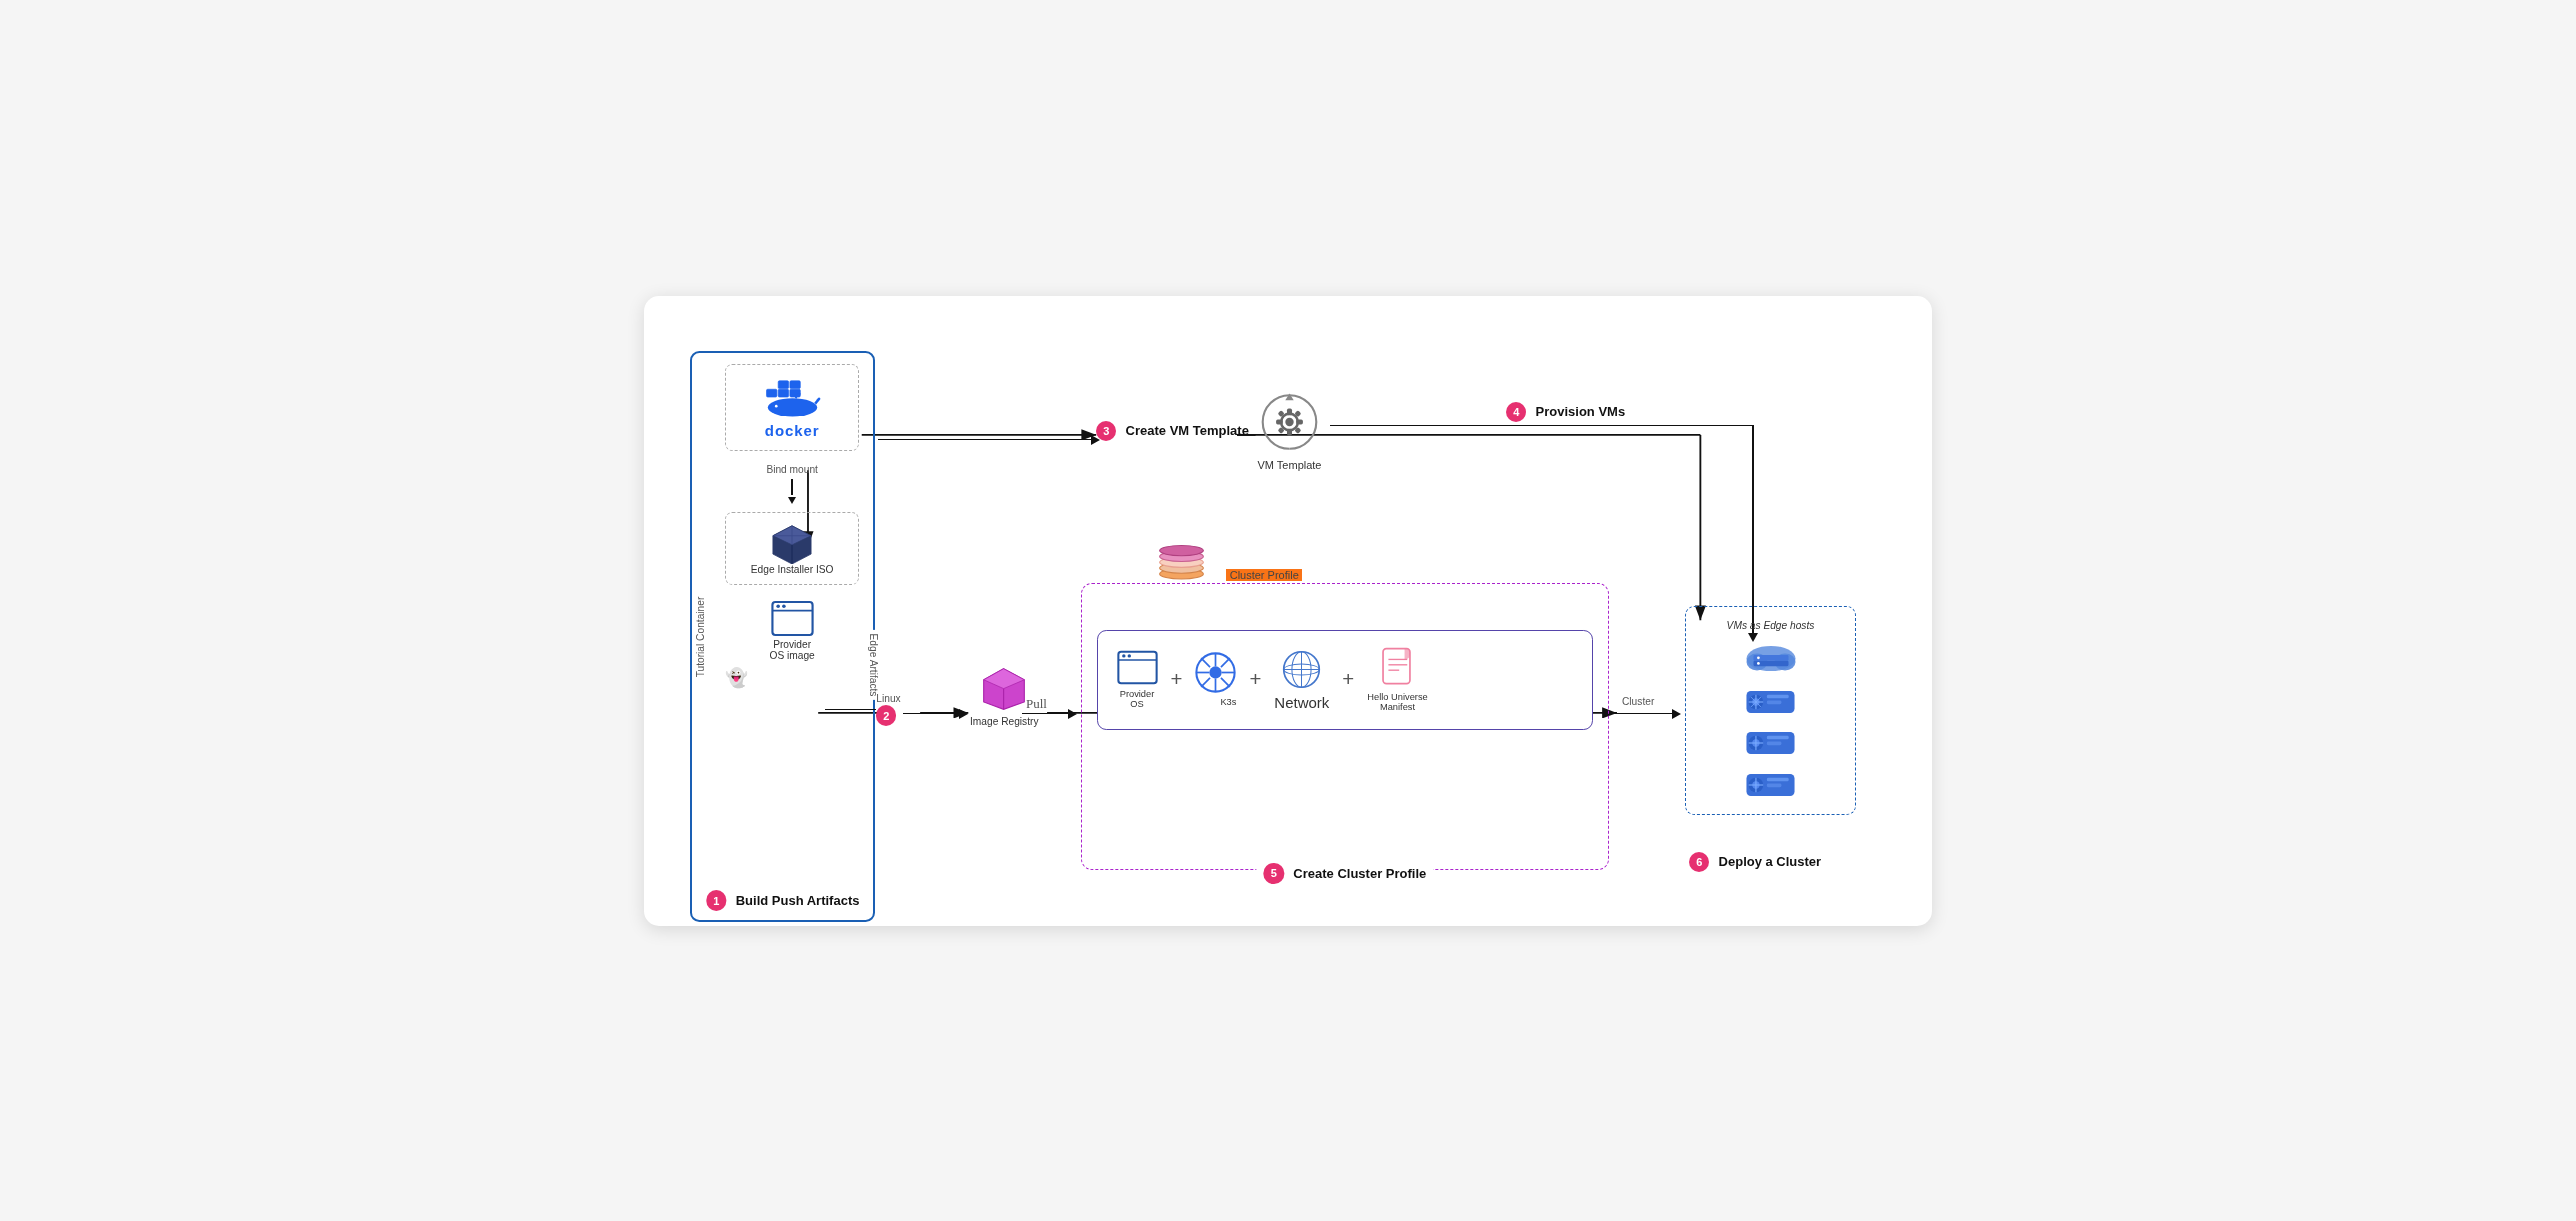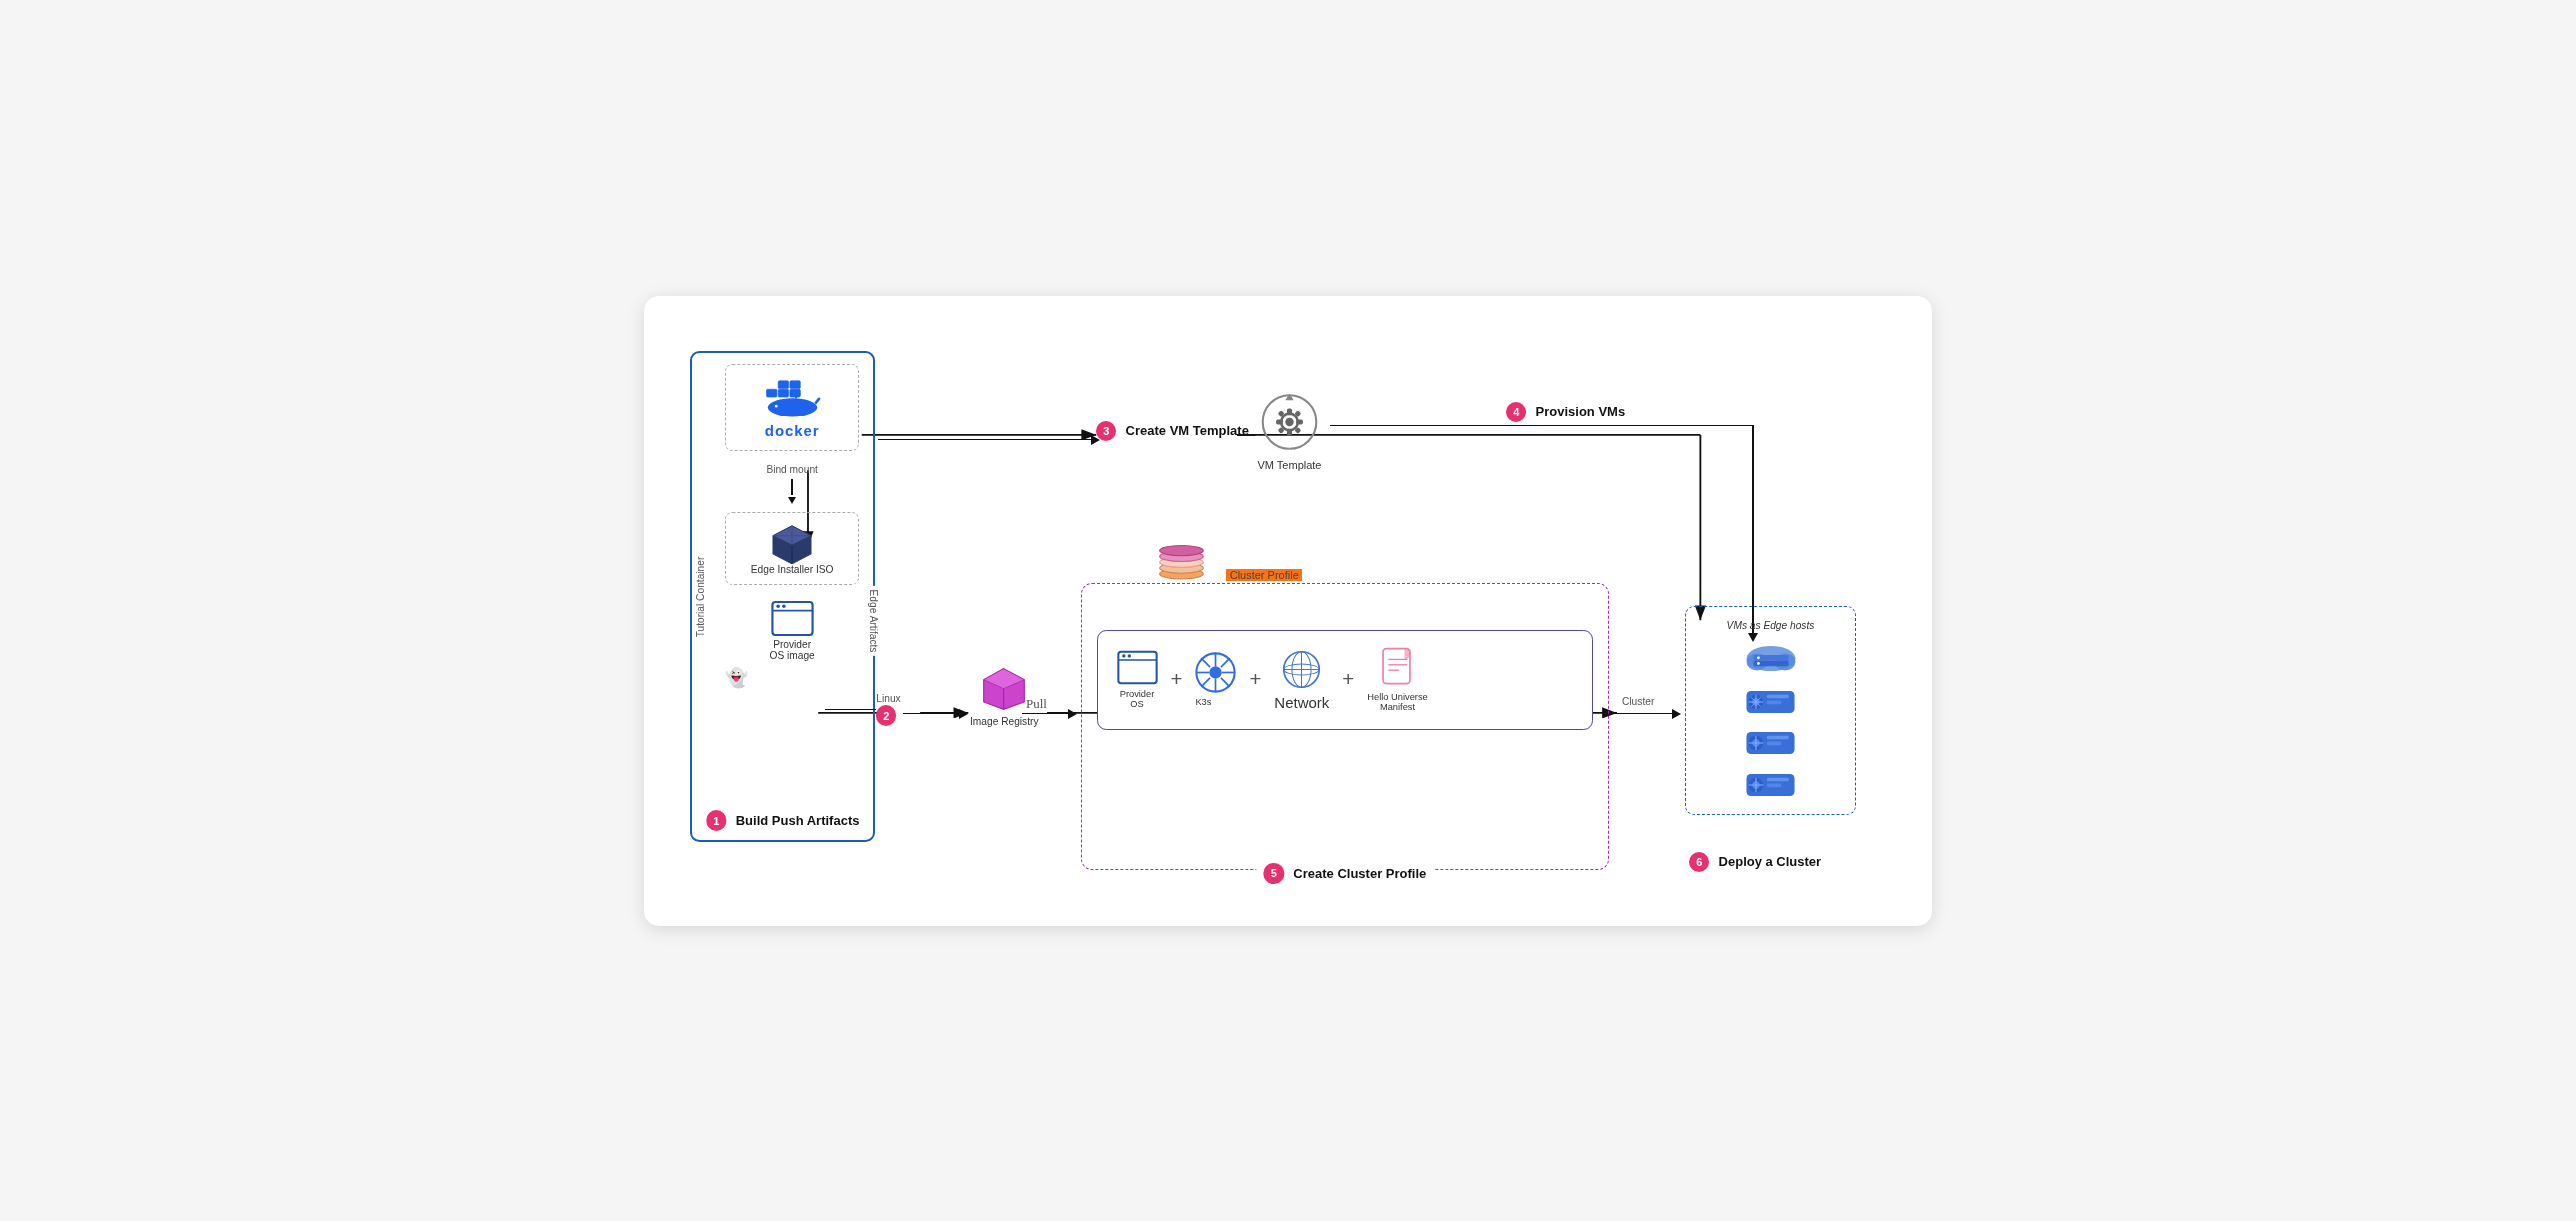--- a/index.html
+++ b/index.html
@@ -100,21 +100,21 @@
       <defs>
         <marker id="arrowhead" markerWidth="8" markerHeight="6" refX="8" refY="3" orient="auto">
           <polygon points="0 0, 8 3, 0 6" fill="#111"></polygon>
         </marker>
       </defs>
     </svg>
 
     <div style="
       position: absolute; left: 9.3px; top: 18.5px;
       border: 2.3px solid #1a5fb4; border-radius: 9.3px;
-      width: 185px; height: 491px;
+      width: 185px; height: 571px;
       display: flex; flex-direction: column; align-items: center;
       padding: 11px 9.3px 37px 28px;
     ">
 
       <div style="
         position: absolute; left: -35px; top: 50%; transform: translateY(-50%) rotate(-90deg);
         font-size: 10.2px; color: #555; white-space: nowrap; background: white; padding: 0 3.7px;
       ">
         <span>Tutorial Container</span>
       </div>
@@ -357,21 +357,21 @@
           <svg width="41" height="35" viewBox="0 0 60 50">
             <rect x="2" y="2" width="56" height="46" rx="4" fill="none" stroke="#2255a4" stroke-width="3"></rect>
             <line x1="2" y1="14" x2="58" y2="14" stroke="#2255a4" stroke-width="2.5"></line>
             <circle cx="10" cy="8" r="2.5" fill="#2255a4"></circle>
             <circle cx="18" cy="8" r="2.5" fill="#2255a4"></circle>
           </svg>
           <span style="font-size:9.3px;color:#333;text-align:center;">Provider<br>OS</span>
         </div>
         <span class="plus-sign">+</span>
 
-        <div style="display:flex;flex-direction:column;align-items:flex-start;gap:3.7px;">
+        <div style="display:flex;flex-direction:column;align-items:flex-end;gap:3.7px;">
 
           <svg width="41" height="41" viewBox="0 0 60 60">
             <circle cx="30" cy="30" r="28" fill="none" stroke="#326ce5" stroke-width="3"></circle>
             <circle cx="30" cy="30" r="9" fill="#326ce5"></circle>
 
             <line x1="30" y1="2" x2="30" y2="21" stroke="#326ce5" stroke-width="2.5"></line>
             <line x1="30" y1="39" x2="30" y2="58" stroke="#326ce5" stroke-width="2.5"></line>
             <line x1="2" y1="30" x2="21" y2="30" stroke="#326ce5" stroke-width="2.5"></line>
             <line x1="39" y1="30" x2="58" y2="30" stroke="#326ce5" stroke-width="2.5"></line>
             <line x1="9" y1="9" x2="22" y2="22" stroke="#326ce5" stroke-width="2.5"></line>

